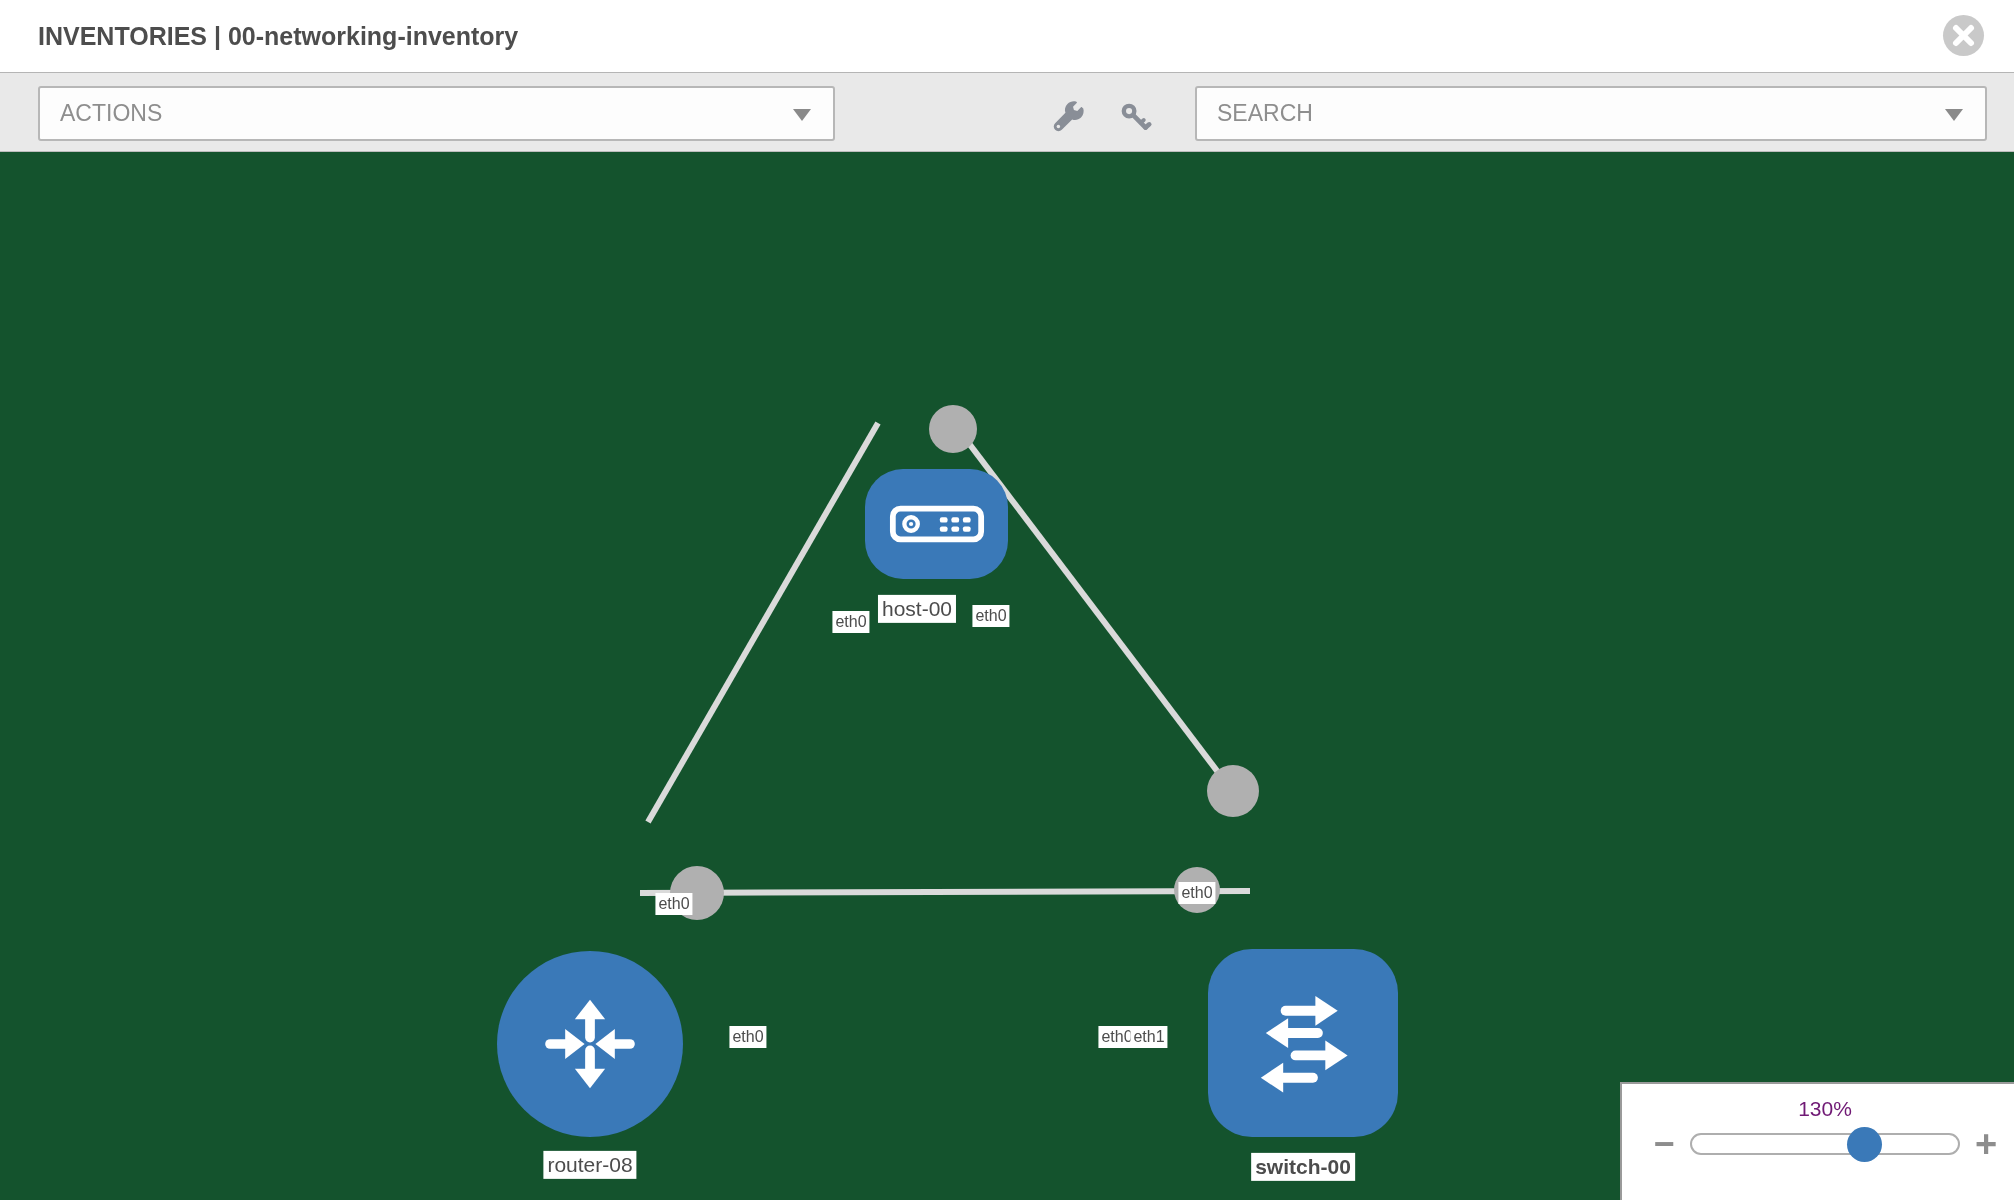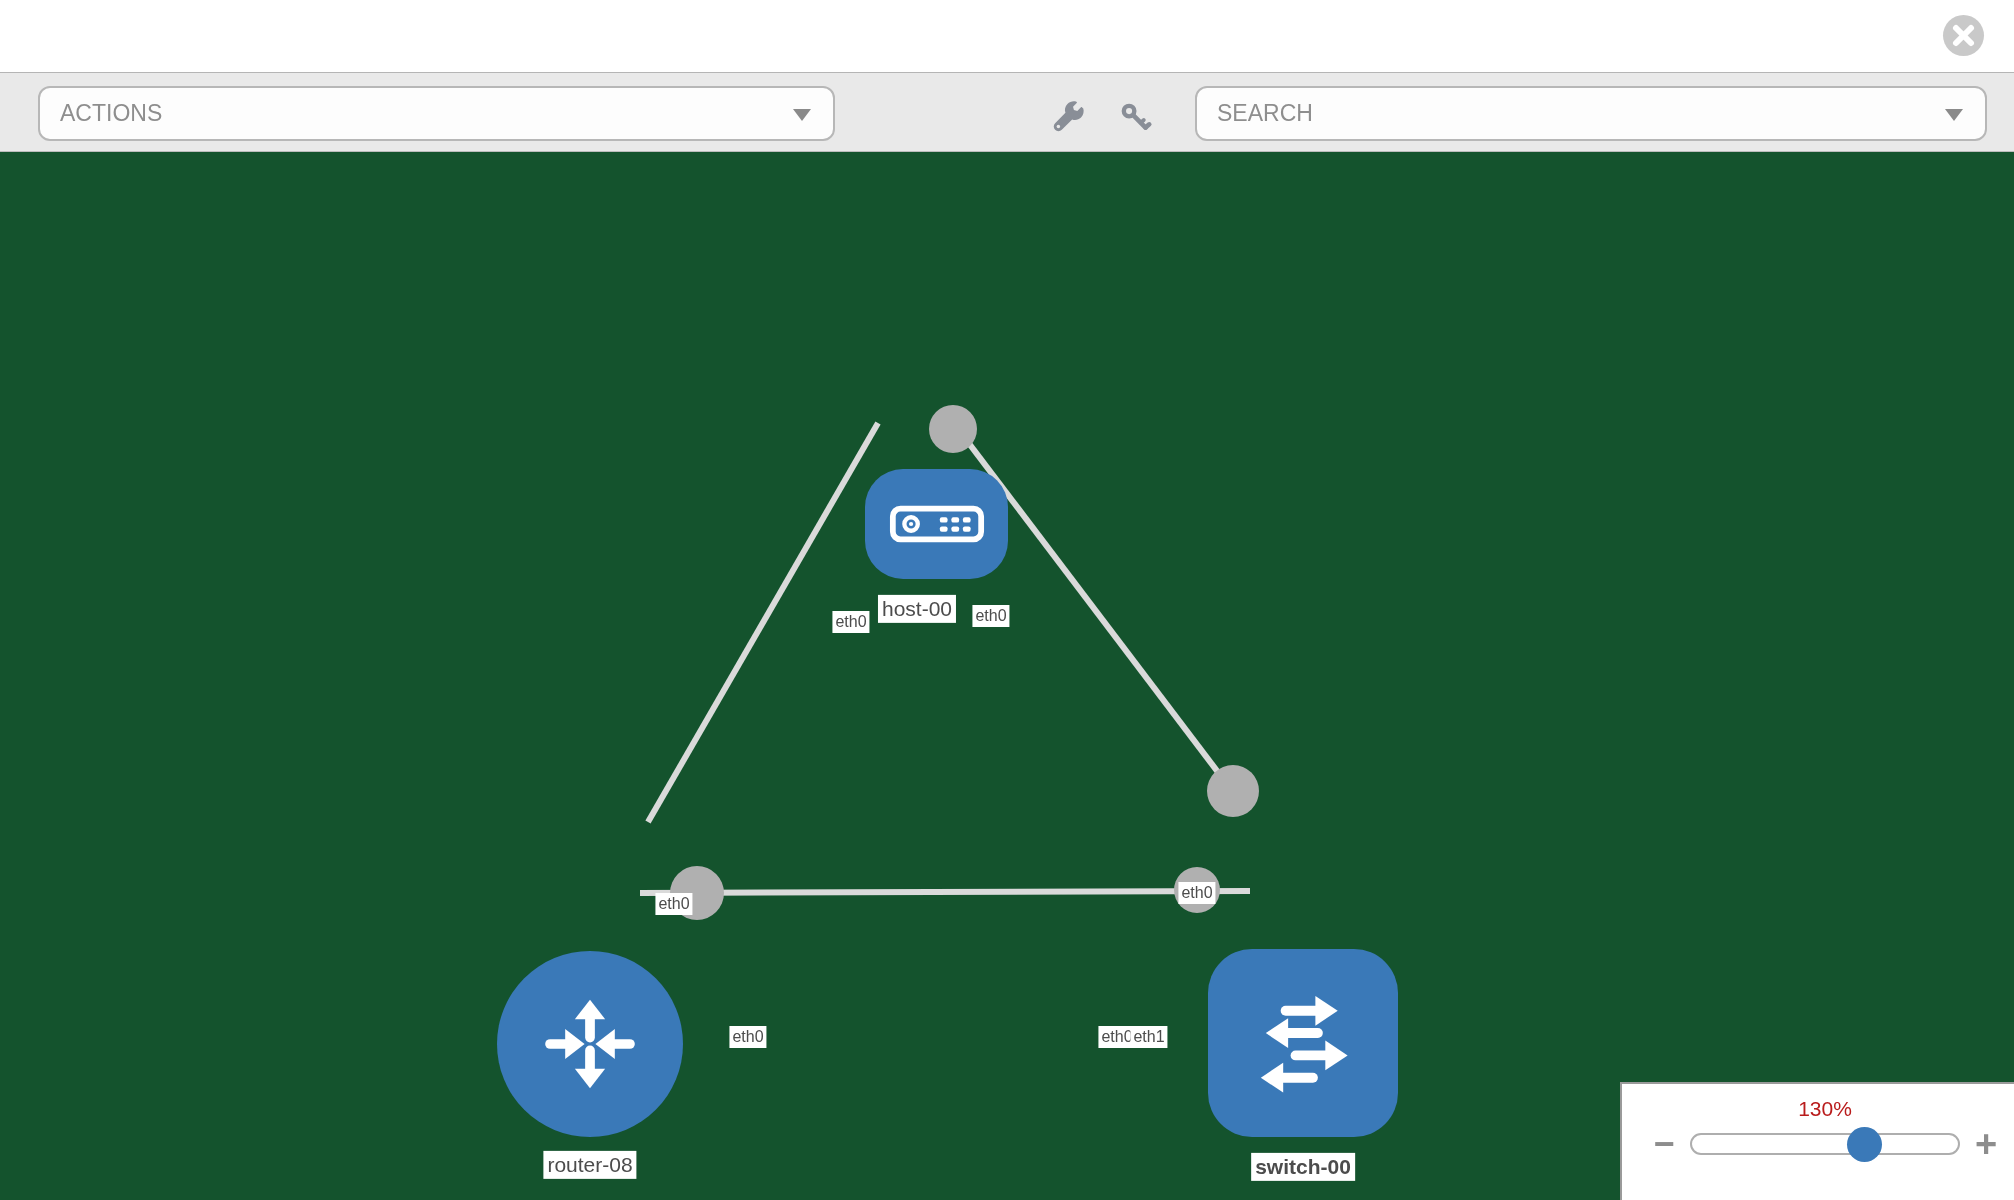--- a/index.html
+++ b/index.html
@@ -22,21 +22,21 @@
     background:#c9c9c9;cursor:pointer;
   }
   .close-btn svg{position:absolute;left:0;top:0;}
   
   .toolbar{
     position:absolute;left:0;top:72px;width:2014px;height:80px;background:#e9e9e9;
     border-top:1px solid #b5b5b5;border-bottom:1px solid #bdbdbd;box-sizing:border-box;
   }
   .combo{
     position:absolute;top:13px;height:55px;box-sizing:border-box;
-    background:#fdfdfd;border:2px solid #b7b7b7;border-radius:12px;
+    background:#fdfdfd;border:2px solid #b7b7b7;border-radius:3px;
     font-size:23px;color:#8e8e8e;line-height:51px;padding-left:20px;cursor:pointer;
   }
   .combo .caret{
     position:absolute;right:22px;top:21px;width:0;height:0;
     border-left:9px solid transparent;border-right:9px solid transparent;
     border-top:12px solid #8a8a8a;
   }
   .combo-actions{left:38px;width:797px;}
   .combo-search{left:1183px;width:792px;margin-left:12px;}
   .tool-icon-btn{position:absolute;top:98px;cursor:pointer;}
@@ -57,41 +57,42 @@
   }
   .node-lbl{font-size:21px;}
   .if-lbl{font-size:16px;padding:1px 3px;}
   
   .zoom-panel{
     position:absolute;left:1620px;top:1082px;width:400px;height:124px;
     background:#ffffff;border:2px solid #9a9a9a;box-sizing:border-box;
   }
   .zoom-level{
     position:absolute;left:203px;top:25px;transform:translate(-50%,-50%);
-    font-size:21px;color:#b91c1c;
+    font-size:21px;color:#701a75;
   }
   .zoom-minus,.zoom-plus{
     position:absolute;transform:translate(-50%,-50%);
     color:#8d8d8d;font-weight:700;cursor:pointer;line-height:1;
   }
   .zoom-minus{left:42px;top:60px;font-size:36px;}
   .zoom-plus{left:364px;top:60px;font-size:38px;}
   .zoom-track{
     position:absolute;left:68px;top:49px;width:270px;height:22px;box-sizing:border-box;
     background:#ffffff;border:2px solid #aeaeae;border-radius:11px;cursor:pointer;
   }
   .zoom-thumb{
     position:absolute;left:225px;top:43px;width:35px;height:35px;border-radius:50%;
     background:#3a79b8;cursor:grab;
   }
 </style>
 </head>
 <body>
 
 <div class="header">
+  <div class="header-title">INVENTORIES | 00-networking-inventory</div>
   <div class="close-btn">
     <span>
       <svg width="41" height="41" viewBox="0 0 41 41">
         <line x1="13" y1="13" x2="28" y2="28" stroke="#ffffff" stroke-width="6" stroke-linecap="round"></line>
         <line x1="28" y1="13" x2="13" y2="28" stroke="#ffffff" stroke-width="6" stroke-linecap="round"></line>
       </svg>
     </span>
   </div>
 </div>
 

